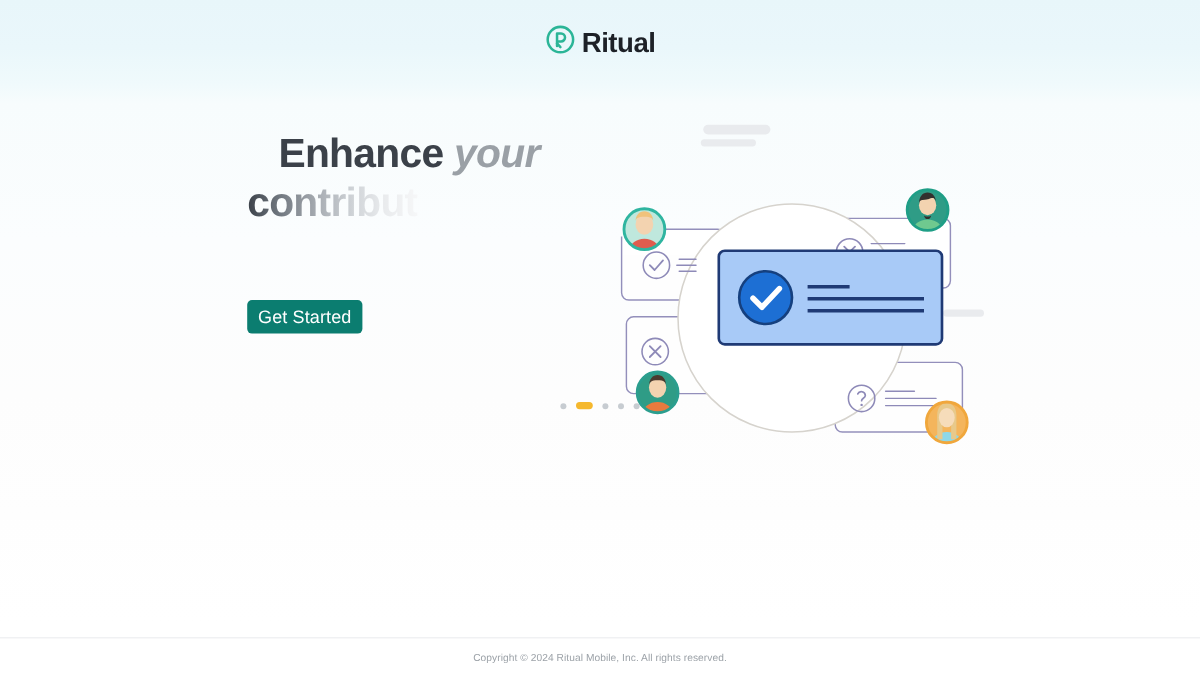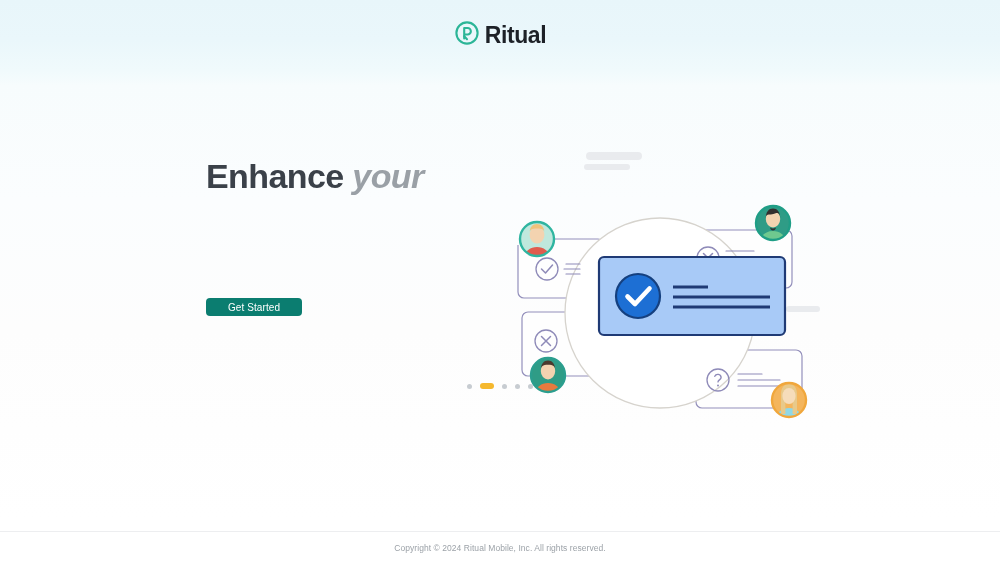--- a/index.html
+++ b/index.html
@@ -25,21 +25,20 @@
         #e8f6fa 0px,
         #eaf7fb 40px,
         #f0fafc 70px,
         #f7fcfd 86px,
         #fbfdfe 200px,
         #fdfdfd 330px,
         #fefefe 430px,
         #ffffff 520px);
     display: flex;
     flex-direction: column;
-    gap: 48px;
   }
 
   
   .header {
     height: 70px;
     flex: 0 0 auto;
     display: flex;
     align-items: center;
     justify-content: center;
   }
@@ -82,44 +81,44 @@
     font-size: 34px;
     font-weight: 700;
     line-height: 41px;
     letter-spacing: -0.6px;
     color: #3b4149;
     margin: 0;
   }
   .headline .l1 { display: block; }
   .headline .l2 { display: block; }
 
-  .tw-solid { color: #3b4149; }
+  .tw-solid { color: #3b4149; margin-left: 26px; }
   .tw-fade  {
     background-image: linear-gradient(90deg,
       #3b4149 0%, #6e757d 18%, #a9aeb4 42%,
       #cfd3d7 62%, #e9ebed 80%, #f6f7f8 100%);
     -webkit-background-clip: text;
     background-clip: text;
     color: transparent;
     -webkit-text-fill-color: transparent;
   }
   .tw-dim { color: #9aa0a6; font-style: italic; }
 
   .cta {
     position: absolute;
     left: 206px;
     top: 180px;
     width: 96px;
-    height: 18px;
+    height: 28px;
     background: #0b7d70;
     border: none;
     border-radius: 4px;
     color: #ffffff;
     font-family: "Liberation Sans", sans-serif;
-    font-size: 10px;
+    font-size: 15px;
     font-weight: 400;
     letter-spacing: 0.1px;
     cursor: pointer;
     display: flex;
     align-items: center;
     justify-content: center;
   }
 
   
   .hero-art {
@@ -191,20 +190,23 @@
     </div>
   </header>
 
   <section class="hero">
     <div class="hero-inner">
 
       <div class="hero-copy">
         <h1 class="headline">
           <span class="l1">
             <span class="tw-solid">Enhance </span><span class="tw-dim">your</span>
+          </span>
+          <span class="l2">
+            <span class="tw-fade">contribut</span>
           </span>
         </h1>
       </div>
 
       <button class="cta">Get Started</button>
 
       <div class="hero-art">
         <svg width="330" height="310" viewBox="0 0 330 310" aria-hidden="true">
           <defs>
             <clipPath id="clipA">

